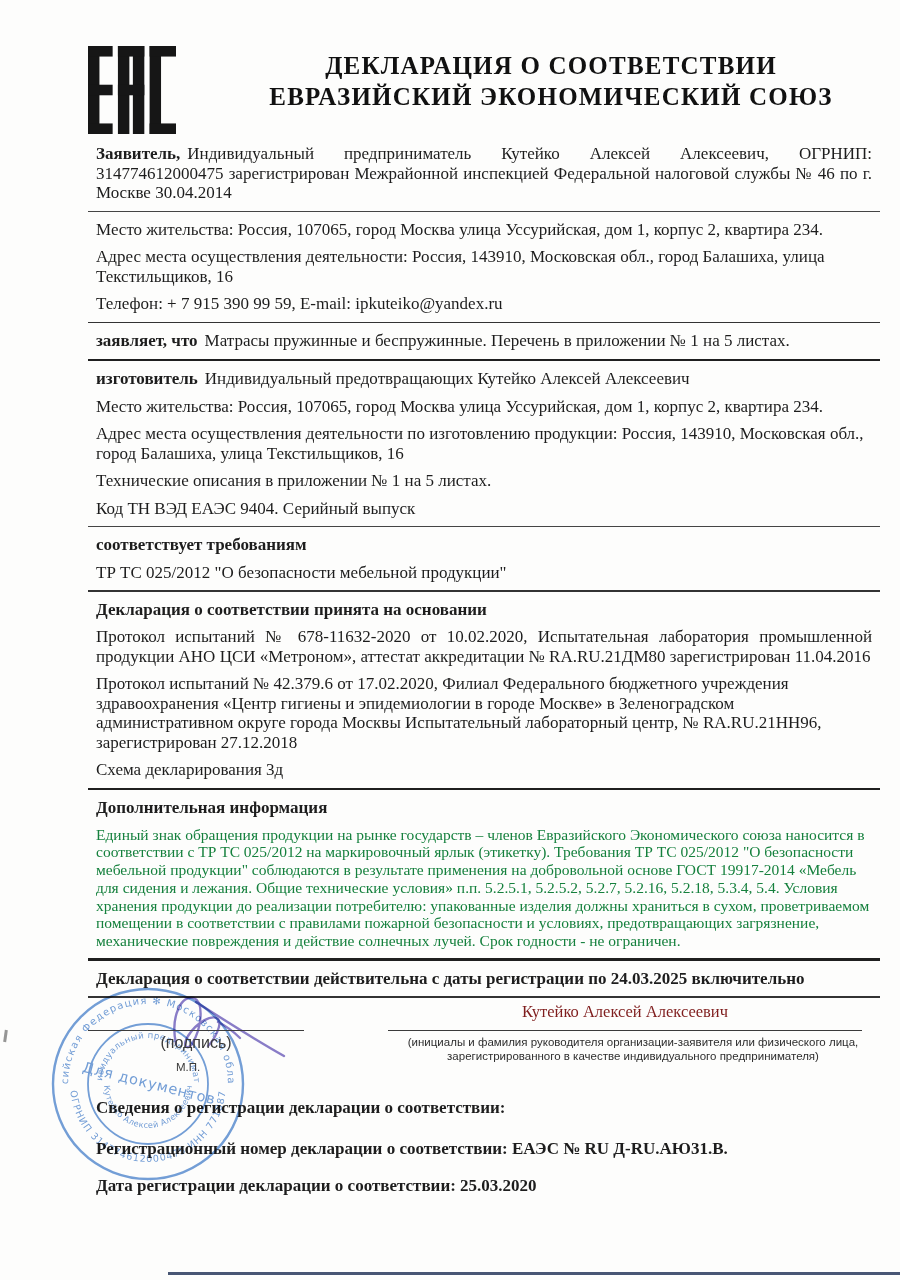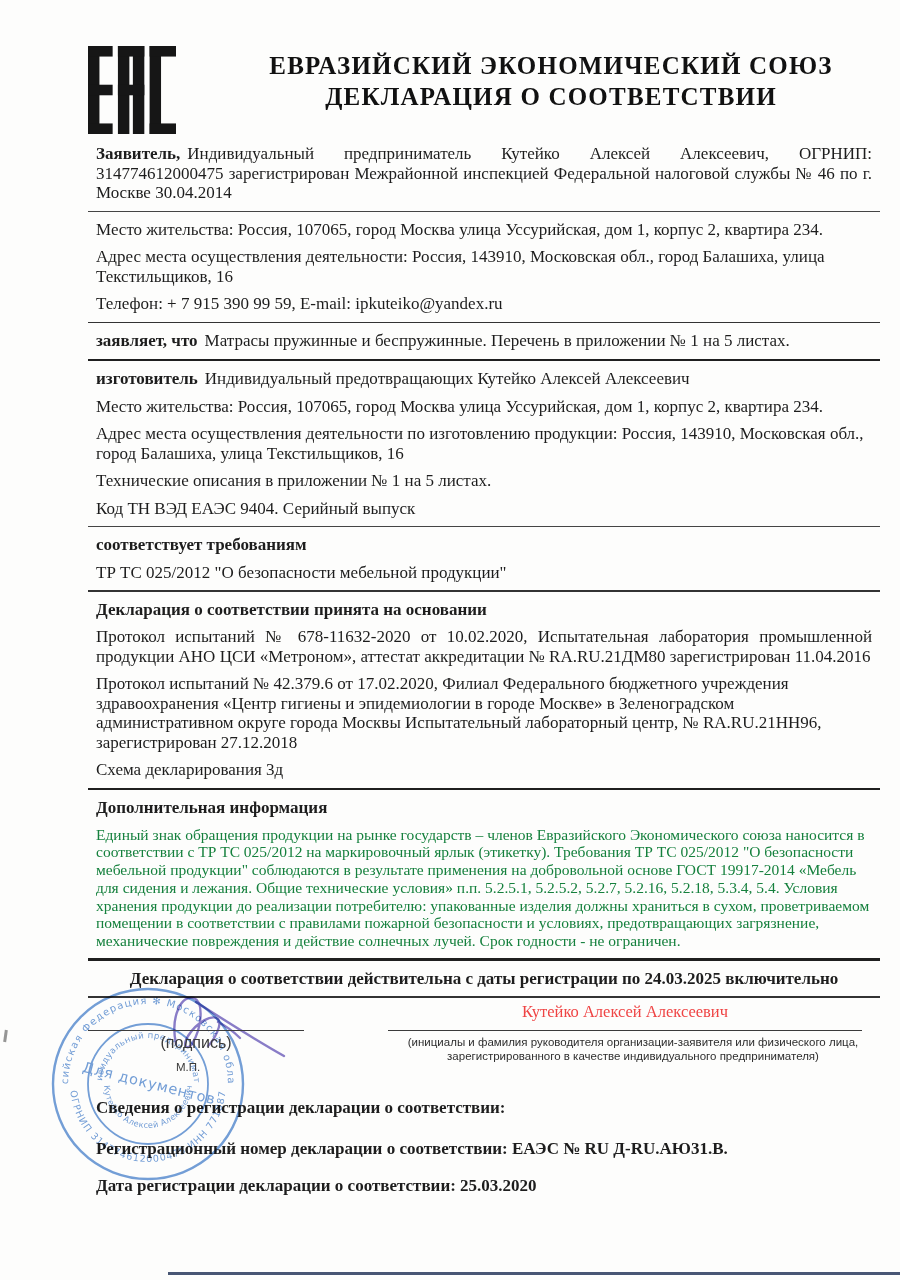--- a/index.html
+++ b/index.html
@@ -20,35 +20,35 @@
 
   
   p { margin:8px; font-size:17px; line-height:19.5px; }
   .just { text-align:justify; }
   b.lead { margin-right:7px; }
   .rule  { height:1px; background:#454545; margin:2px 0; }
   .rule.mid   { height:1.5px; background:#333; }
   .rule.thick { height:2.5px; background:#1f1f1f; }
   .addinfo-text { font-size:15.5px; line-height:17.8px; color:#15803d; }
   .addinfo-head, .sec-head { font-weight:bold; }
-  .validity { font-weight:bold;text-align:center; }
+  .validity { font-weight:bold; }
 
   
   .sig-area { position:relative; height:92px; }
   .sig-line1 { position:absolute; left:0; top:30px; width:216px; border-bottom:1.6px solid #3b3b3b; }
   .sig-line2 { position:absolute; left:300px; top:30px; width:474px; border-bottom:1.6px solid #3b3b3b; }
   .podpis {
     position:absolute; left:0; top:34px; width:216px; text-align:center;
     font-family:"Liberation Sans","DejaVu Sans",sans-serif; font-size:16px; color:#3a3a3a;
   }
   .mp {
     position:absolute; left:88px; top:61px;
     font-family:"Liberation Sans","DejaVu Sans",sans-serif; font-size:11.5px; color:#3a3a3a;
   }
-  .sig-name { position:absolute; left:300px; top:2px; width:474px; text-align:center; font-size:16.5px; color:#ef4444; }
+  .sig-name { position:absolute; left:300px; top:2px; width:474px; text-align:center; font-size:16.5px; color:#7f1d1d; }
   .sig-caption {
     position:absolute; left:310px; top:35px; width:470px; text-align:center;
     font-family:"Liberation Sans","DejaVu Sans",sans-serif; font-size:11.5px; line-height:14.5px; color:#2e2e2e;
   }
   .stamp-wrap { position:absolute; left:-40px; top:-16px; width:200px; height:200px;
                 mix-blend-mode:multiply; opacity:.85; }
   .autograph  { position:absolute; left:72px; top:-14px; width:132px; height:80px;
                 mix-blend-mode:multiply; opacity:.9; }
 
   .reg-head   { font-weight:bold; margin-top:6px; }
@@ -78,22 +78,22 @@
           <rect x="51" y="0" width="13" height="100"></rect>
           <rect x="34" y="0" width="30" height="12"></rect>
           <rect x="34" y="44" width="30" height="12"></rect>
 
           <rect x="70" y="0" width="13" height="100"></rect>
           <rect x="70" y="0" width="30" height="12"></rect>
           <rect x="70" y="88" width="30" height="12"></rect>
         </g>
       </svg>
       <div class="titles">
+        <div class="title-line">ДЕКЛАРАЦИЯ О СООТВЕТСТВИИ</div>
         <div class="title-line">ЕВРАЗИЙСКИЙ ЭКОНОМИЧЕСКИЙ СОЮЗ</div>
-        <div class="title-line">ДЕКЛАРАЦИЯ О СООТВЕТСТВИИ</div>
       </div>
     </div>
 
     <p class="just"><b class="lead">Заявитель,</b><span>Индивидуальный предприниматель Кутейко Алексей Алексеевич, ОГРНИП: 314774612000475 зарегистрирован Межрайонной инспекцией Федеральной налоговой службы № 46 по г. Москве 30.04.2014</span></p>
     <div class="rule"></div>
     <p>Место жительства: Россия, 107065, город Москва улица Уссурийская, дом 1, корпус 2, квартира 234.</p>
     <p>Адрес места осуществления деятельности: Россия, 143910, Московская обл., город  Балашиха, улица Текстильщиков, 16</p>
     <p>Телефон: + 7 915 390 99 59, E-mail: ipkuteiko@yandex.ru</p>
     <div class="rule mid"></div>
 

